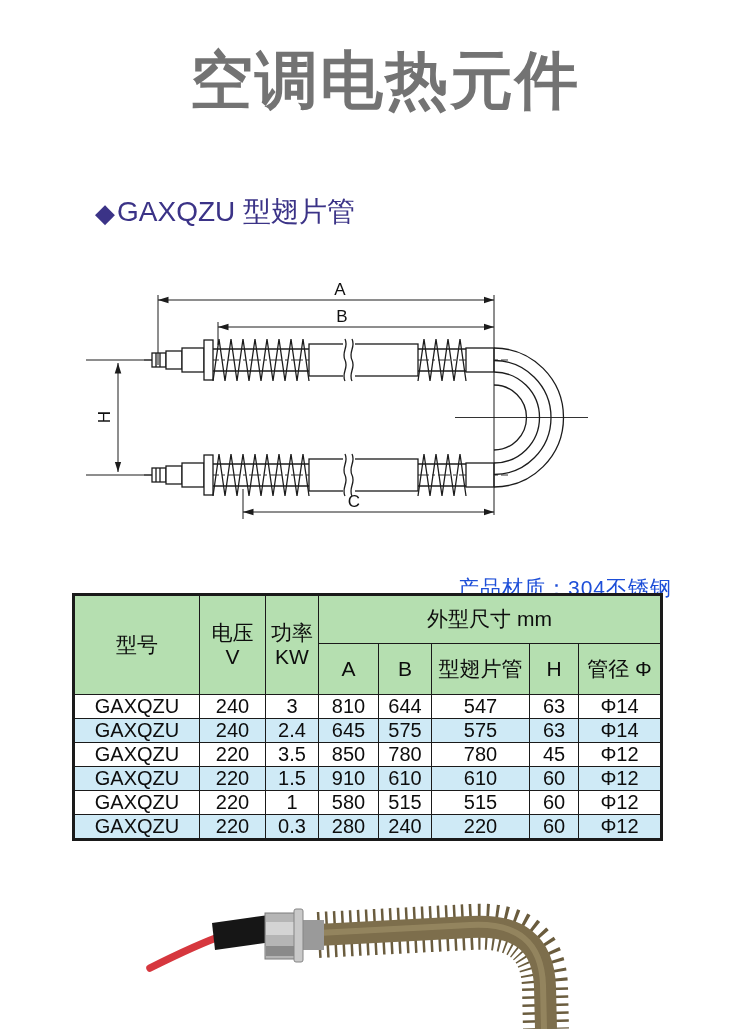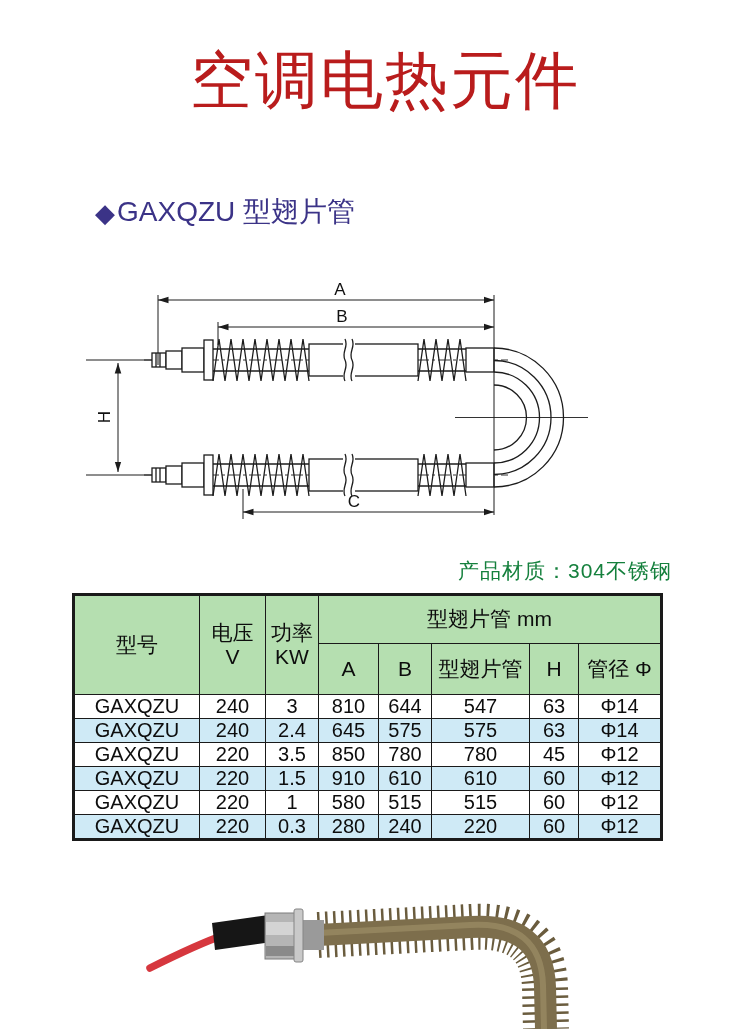--- a/index.html
+++ b/index.html
@@ -2,32 +2,32 @@
 <html style="--section_accent: #3b3387; --table_header_green: #b5dfb0; --table_row_blue: #cfeaf6; --table_border: #1a1a1a; --drawing_line: #1c1c1c; --wire_red: #d6373e; --fin_bronze: #6a5c3e; --tube_bronze: #7d6e4c;"><head>
 <meta charset="utf-8">
 <style>
   html,body{margin:0;padding:0;background:#fff;}
   .page{
     position:relative;width:750px;height:1029px;background:#ffffff;
     font-family:"Liberation Sans", sans-serif;color:#111;overflow:hidden;
   }
   .title{
     position:absolute;top:38px;left:20px;width:730px;margin:0;
-    text-align:center;font-size:63px;font-weight:400;letter-spacing:2px;color:#b91c1c;
+    text-align:center;font-size:63px;font-weight:700;letter-spacing:2px;color:#737373;
   }
   .section-header{
     position:absolute;top:193px;left:95px;
     font-size:28px;color:var(--section_accent,#3b3387);
     display:flex;align-items:center;gap:2px;white-space:nowrap;
   }
   .diamond{font-size:26px;line-height:1;transform:translateY(1px);}
   .diagram{position:absolute;top:265px;left:0;}
   .material-note{
-    position:absolute;top:557px;right:78px;
-    font-size:21px;color:#15803d;letter-spacing:1px;
+    position:absolute;top:574px;right:78px;
+    font-size:21px;color:#1d4ed8;letter-spacing:1px;
   }
   table.spec{
     position:absolute;top:593px;left:72px;width:588px;
     border-collapse:collapse;table-layout:fixed;
     border:3px solid var(--table_border,#1a1a1a);
     font-size:20px;color:#0d0d0d;
   }
   table.spec th, table.spec td{
     border:1.5px solid var(--table_border,#1a1a1a);
     text-align:center;vertical-align:middle;padding:0;
@@ -124,21 +124,21 @@
         <col style="width:53px">
         <col style="width:98px">
       <col style="width:49px">
         <col style="width:83px">
     </colgroup>
     <thead>
       <tr class="h1">
         <th rowspan="2">型号</th>
         <th rowspan="2"><span>电压</span><br><span>V</span></th>
         <th rowspan="2"><span>功率</span><br><span>KW</span></th>
-        <th colspan="5">型翅片管 mm</th>
+        <th colspan="5">外型尺寸 mm</th>
       </tr>
       <tr class="h2">
         <th>A</th>
         <th>B</th>
         <th>型翅片管</th>
         <th>H</th>
         <th>管径 Φ</th>
       </tr>
     </thead>
     <tbody>

